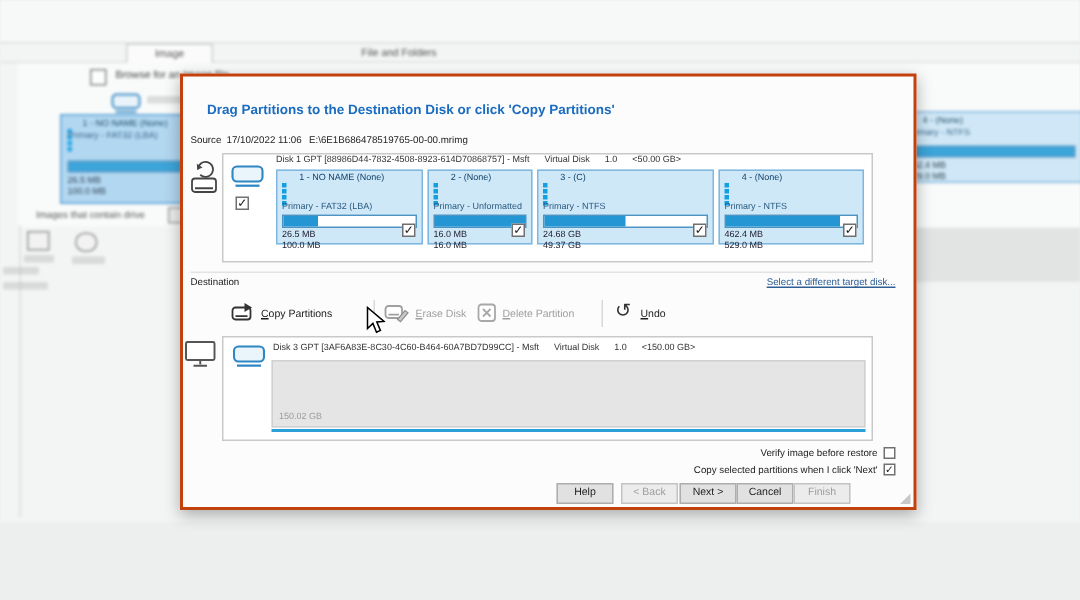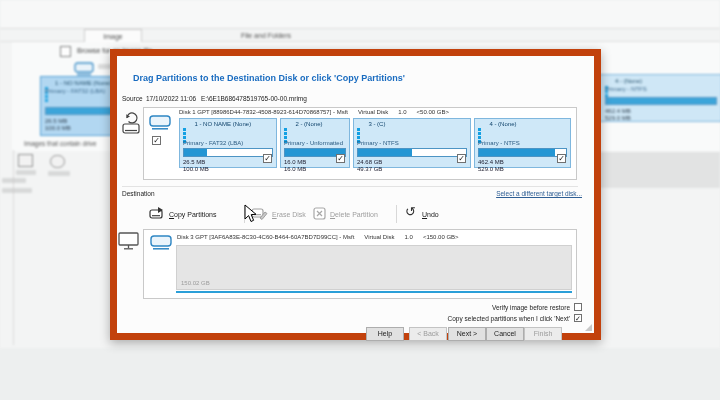--- a/index.html
+++ b/index.html
@@ -36,22 +36,22 @@
   .bg-gray { left:598px; top:152px; width:122px; height:36px; background:#e2e3e3; }
 
   
   .winlogo { display:inline-block; width:7px; height:7px; }
   .winlogo i { display:block; float:left; width:3px; height:3px; margin:0 1px 1px 0; background:#13a0e3; }
   .cb { width:9px; height:9px; border:1px solid #707070; background:#fff;
         font-size:8px; line-height:8px; text-align:center; color:#1a1a1a; }
   .cb.small { width:8px; height:8px; font-size:7px; line-height:7px; }
 
   
-  #dialog { left:110px; top:49px; width:491px; height:291px; background:#fcfcfc;
-            border:7px solid #c2410c; box-shadow:0 3px 10px rgba(0,0,0,.30); z-index:10; }
+  #dialog { left:120px; top:49px; width:491px; height:291px; background:#fcfcfc;
+            border:2px solid #c2410c; box-shadow:0 3px 10px rgba(0,0,0,.30); z-index:10; }
   .dlg-title { left:16px; top:17px; font-size:9px; font-weight:bold; color:#1a6cc0; }
   .meta { font-size:6.5px; color:#222; }
   .panel { border:1px solid #c9c9c9; background:#ffffff; }
   #src-panel { left:26px; top:51px; width:434px; height:73px; }
   #dest-panel { left:26px; top:173px; width:434px; height:70px; }
   .disk-head { font-size:6px; color:#333; white-space:nowrap; }
   .disk-head span { margin-right:10px; }
 
   .part { position:absolute; top:62px; height:50px; background:#cfe8f8; border:1px solid #7fb7de; padding:2px 3px; }
   .part-title { font-size:6px; color:#10436b; white-space:nowrap; overflow:hidden; vertical-align:top; }

